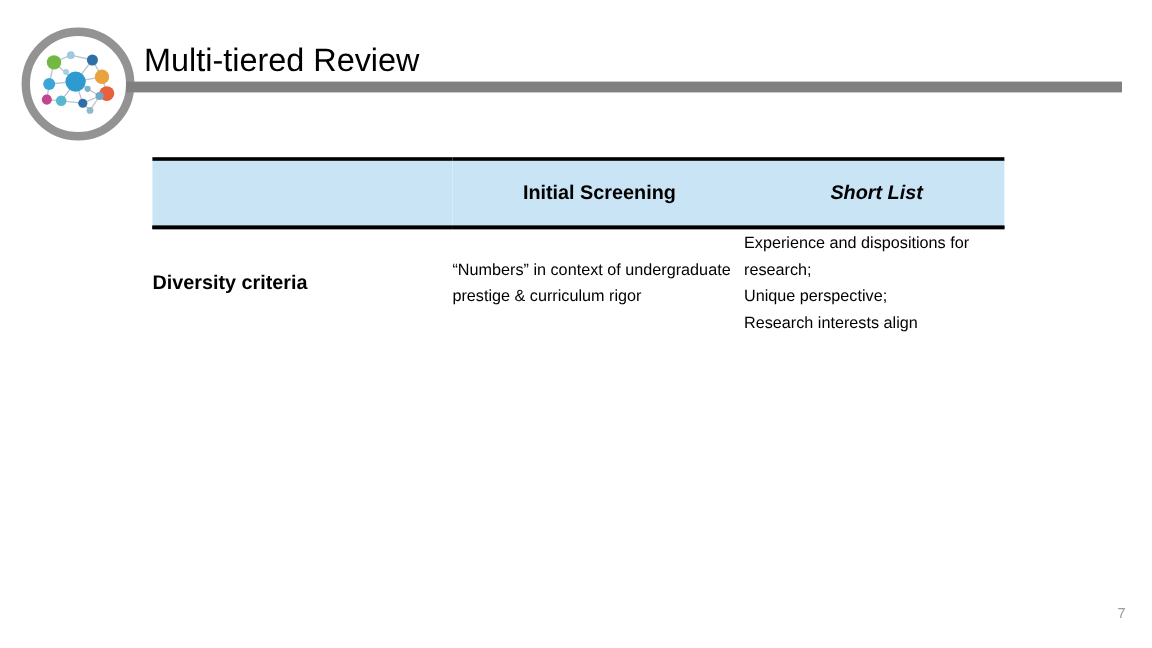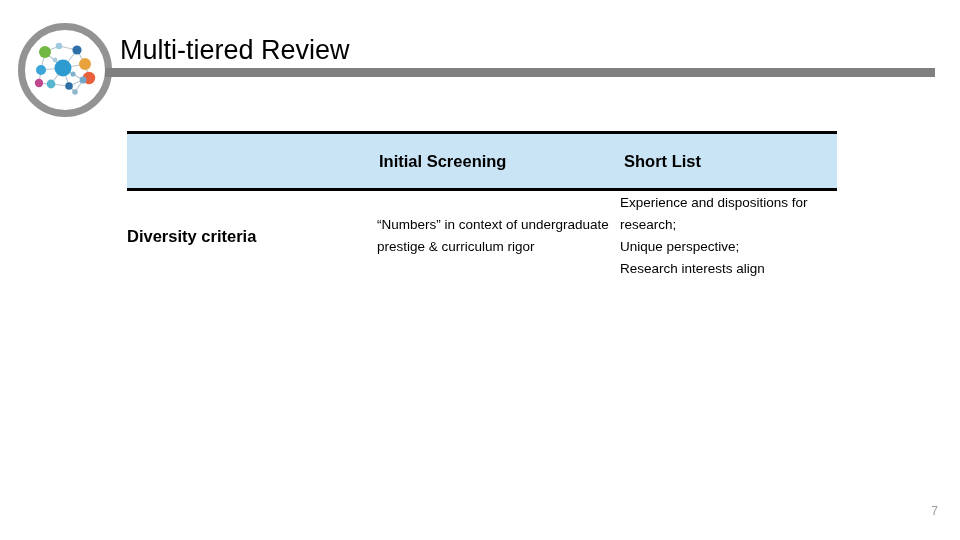--- a/index.html
+++ b/index.html
@@ -85,28 +85,28 @@
   #review-table col.col-mid    { width: 243px; }
   #review-table col.col-right  { width: 217px; }
 
   #review-table thead th {
     background: #c9e4f5;
     border-top: 3px solid #000000;
     border-bottom: 3px solid #000000;
     height: 54px;
     padding: 0 0 0 0;
     vertical-align: middle;
-    text-align: left;
+    text-align: center;
     font-size: 16.5px;
     font-weight: bold;
     color: #000000;
   }
   #review-table thead th.th-label { padding-left: 8px; }
   #review-table thead th.th-mid   { padding-left: 2px; }
-  #review-table thead th.th-right { padding-left: 4px; }
+  #review-table thead th.th-right { padding-left: 4px; font-style: italic; }
 
   #review-table tbody td {
     vertical-align: middle;
     padding: 0;
     color: #000000;
     border: none;
   }
 
   #review-table tbody tr.row-last td {
     border-bottom: 4px solid #000000;

